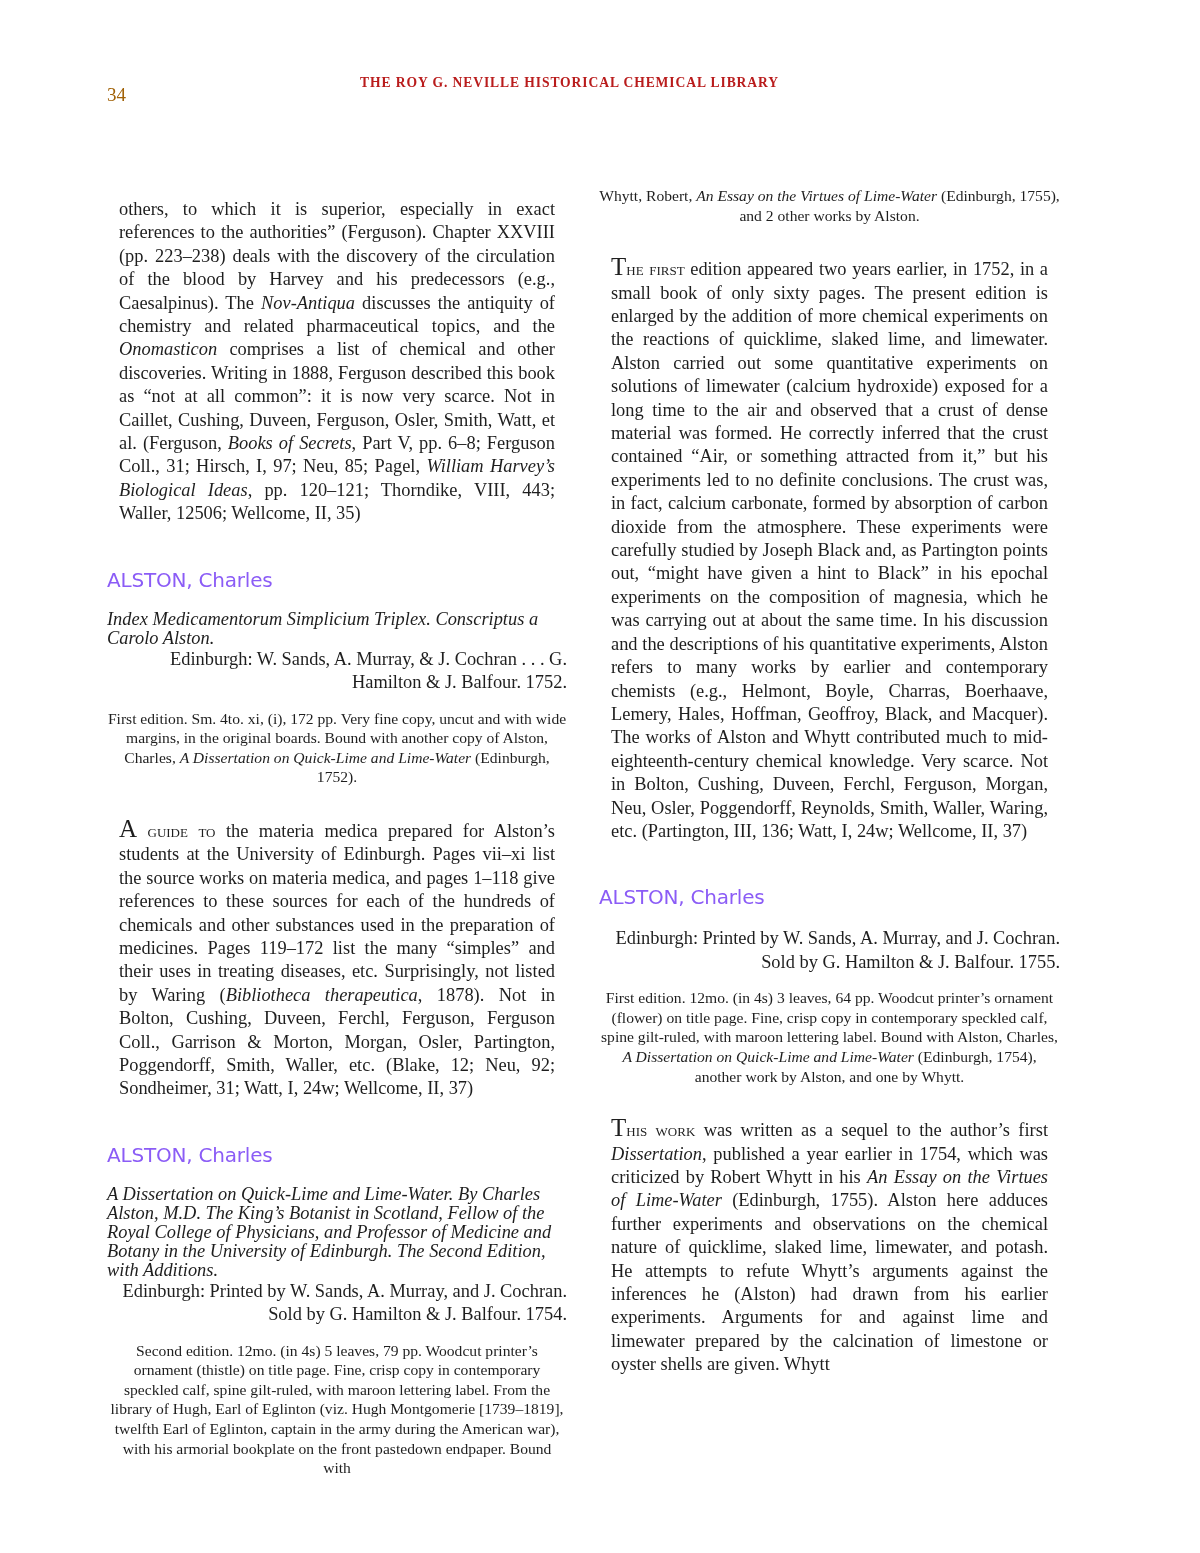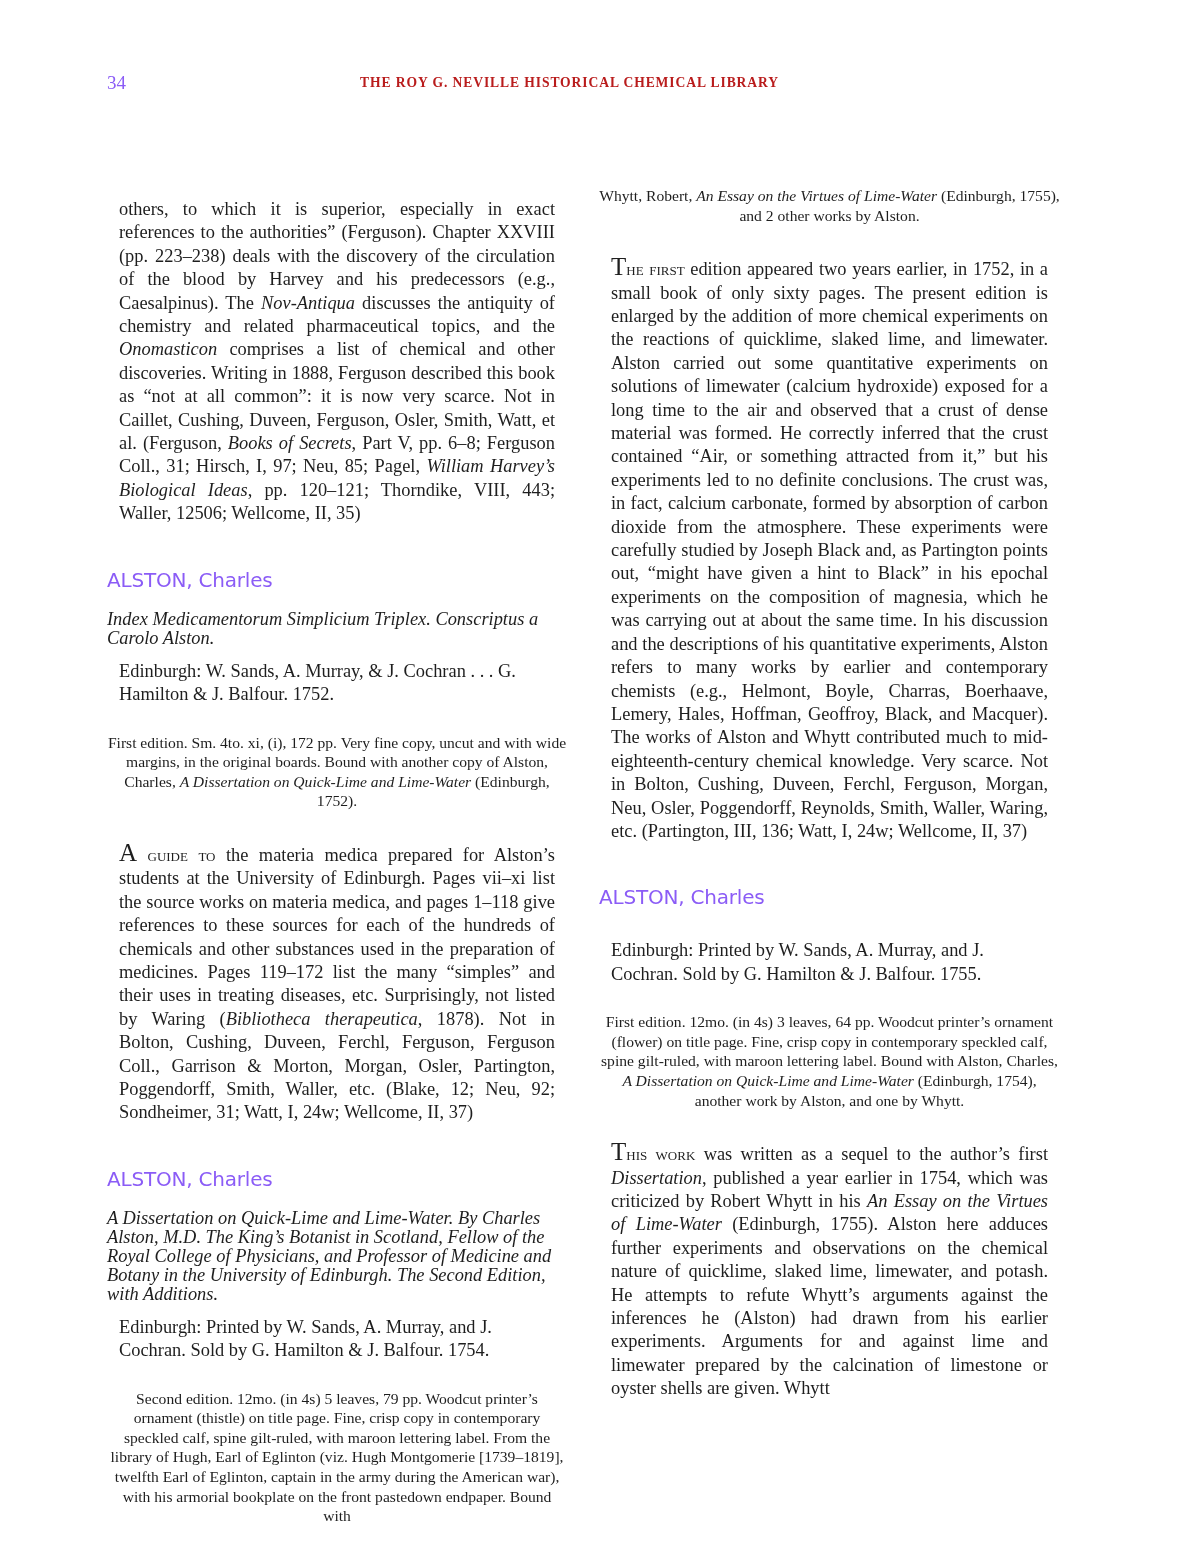--- a/index.html
+++ b/index.html
@@ -1,27 +1,27 @@
 <!DOCTYPE html>
 <html><head>
   <meta charset="utf-8">
   <style>
     html, body { margin: 0; padding: 0; background: #ffffff; }
     body { width: 1200px; height: 1553px; position: relative; overflow: hidden; color: #1e1e1e; }
     .running-head { position: absolute; top: 72px; left: 107px; right: 107px; height: 24px; }
-    .page-number { position: absolute; left: 0; top: 0; font-family: "Liberation Serif", serif; font-size: 19px; color: #8b5cf6; }
+    .page-number { position: absolute; left: 0; top: 12px; font-family: "Liberation Serif", serif; font-size: 19px; color: #a16207; }
     .header-title { position: absolute; left: 253px; top: 3px; font-family: "Liberation Serif", serif; font-size: 13.6px; font-weight: bold; letter-spacing: 0.9px; color: #b91c1c; }
     .col { position: absolute; top: 186px; width: 460px; font-family: "Liberation Serif", serif; }
     .col-left { left: 107px; }
     .col-right { left: 599px; width: 461px; }
     .body-text { font-size: 18.4px; line-height: 23.4px; text-align: justify; margin: 12px; hyphens: manual; }
     .note-text { font-size: 15.6px; line-height: 19.6px; margin: 0; text-align: center; }
     .entry-heading { font-family: "DejaVu Sans", sans-serif; font-size: 20px; font-weight: normal; margin: 0; color: #8b5cf6; letter-spacing: -0.2px; }
     .title-text { font-size: 18.4px; line-height: 19px; font-style: italic; margin: 0; }
-    .imprint-text { font-size: 18.4px; line-height: 23.4px; margin: 12px; }
+    .imprint-text { font-size: 18.4px; line-height: 23.4px; margin: 0; text-align: right; }
     .i { font-style: italic; }
     .sc { font-variant: small-caps; font-size: 1em; }
     .dropcap { font-size: 25px; }
     .gap-s { height: 14px; }
     .gap-m { height: 18px; }
     .gap-h { height: 30px; }
   </style>
 </head>
 <body>
 

